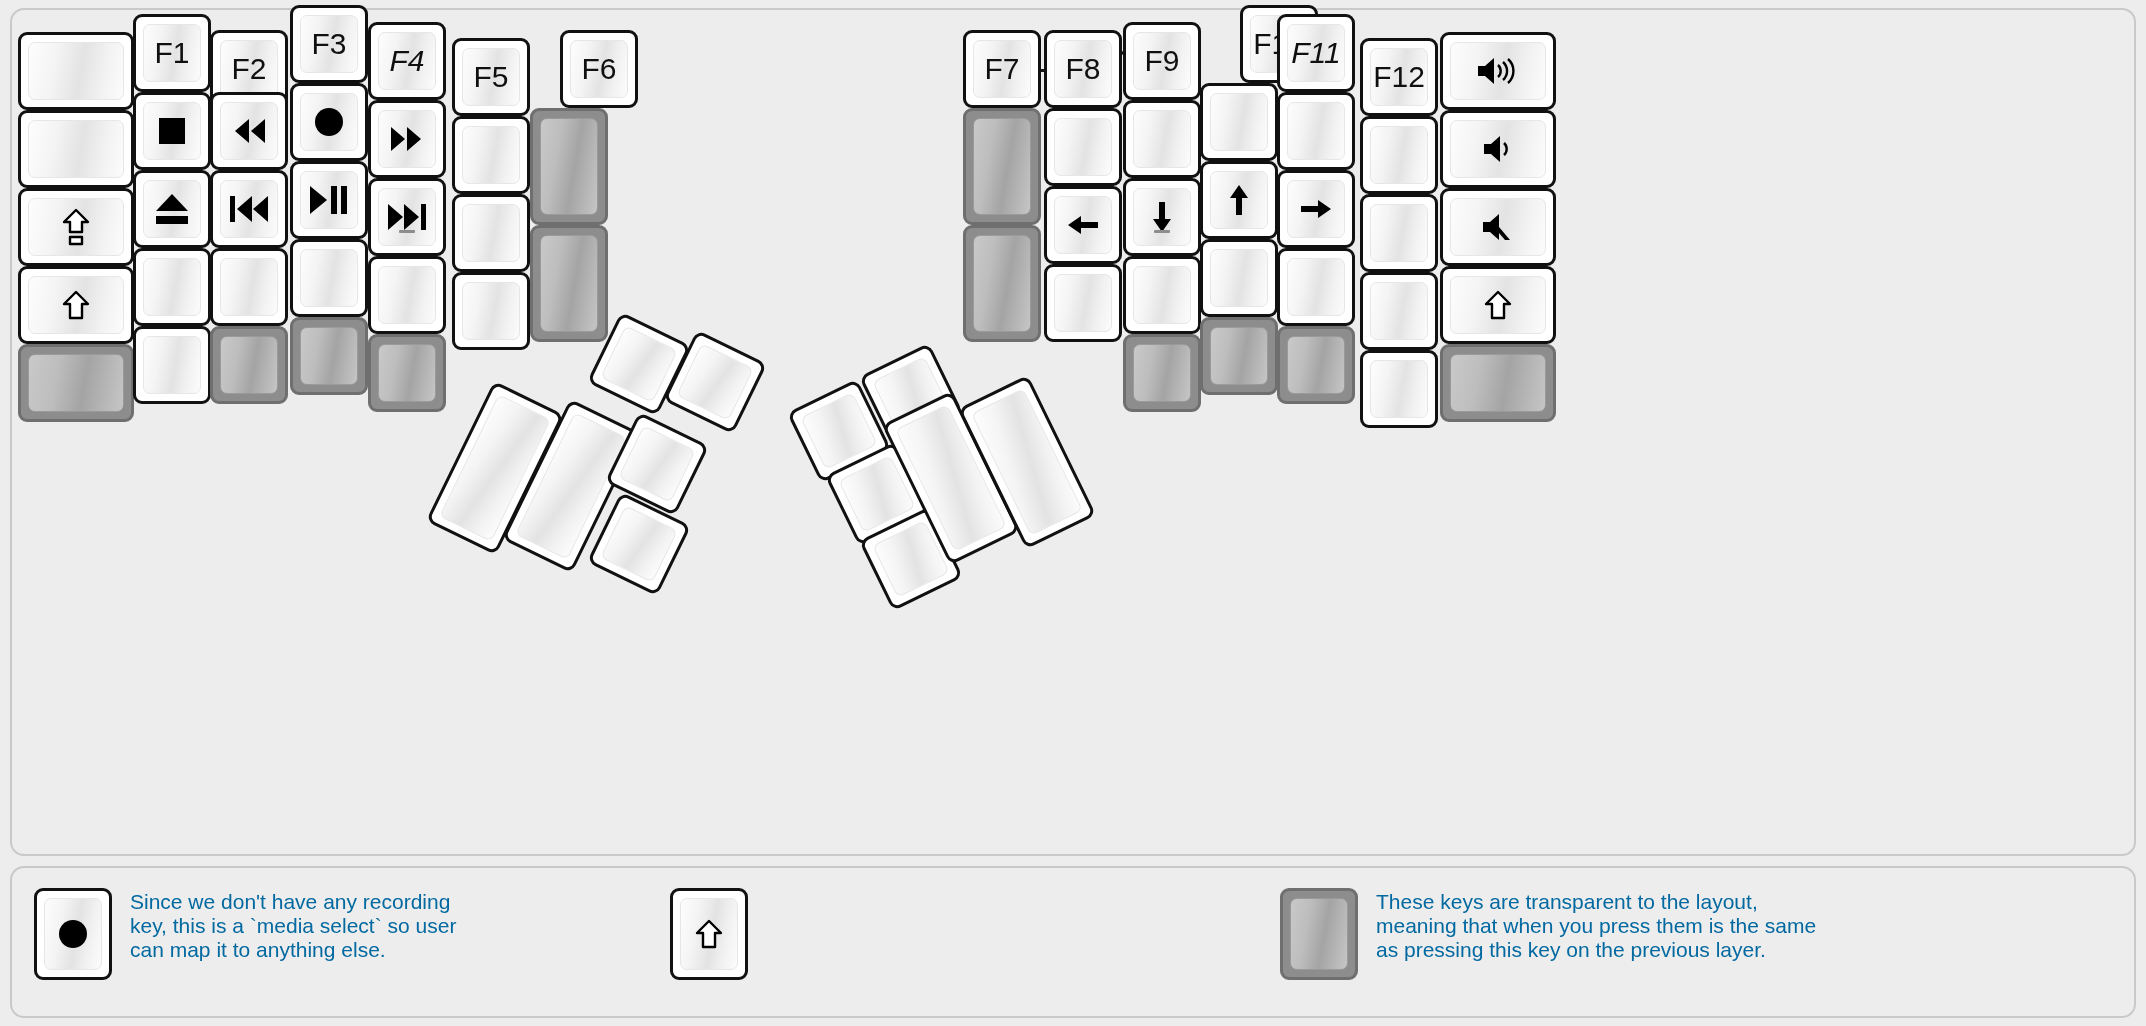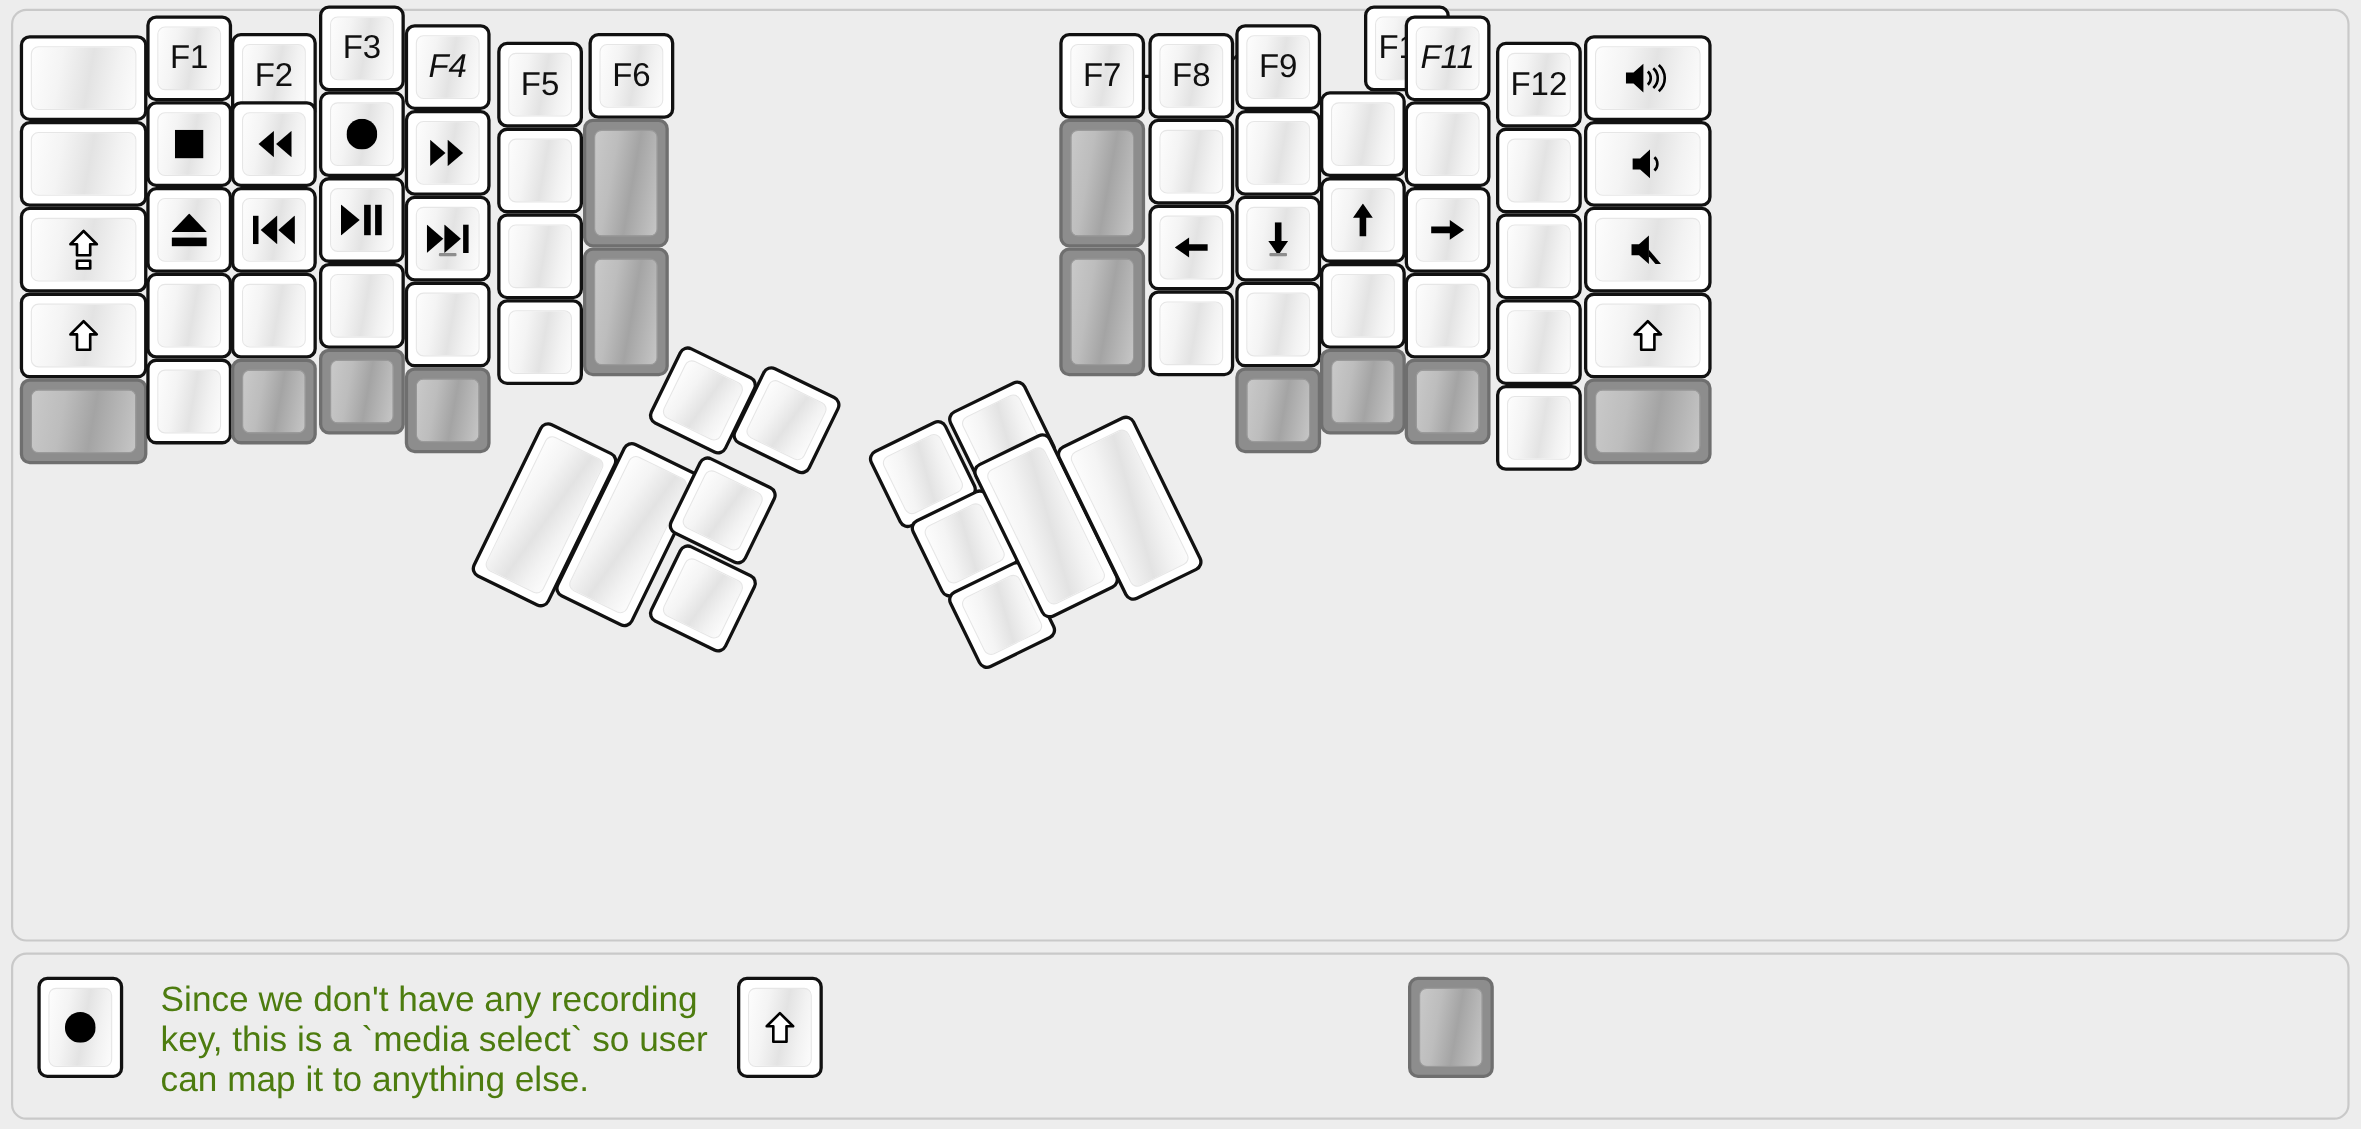--- a/index.html
+++ b/index.html
@@ -91,23 +91,23 @@
     position:absolute;left:7px;right:7px;top:7px;bottom:7px;border-radius:7px;
     background:linear-gradient(100deg,#fdfdfd 0%,#f4f4f4 28%,#e3e3e3 55%,#f2f2f2 78%,#fcfcfc 100%);
     border:1px solid #e6e6e6;
     display:flex;align-items:center;justify-content:center;
   }
   .legend-key.trans > .cap{
     background:linear-gradient(100deg,#c9c9c9 0%,#bdbdbd 30%,#a4a4a4 58%,#b6b6b6 80%,#c6c6c6 100%);
     border:1px solid #9a9a9a;
   }
   .legend-text{
-    margin-left:34px;
-    font-size:32px;line-height:1.14;
-    color:#4d7c0f;
+    margin-left:18px;
+    font-size:21px;line-height:1.14;
+    color:#0369a1;
     white-space:pre-line;
     padding-top:2px;
   }
 </style>
 </head>
 <body>
 
 <div id="stage">
 
   <div class="panel" id="board-panel"></div>
@@ -276,21 +276,21 @@
       </div>
       <div class="key" style="left: 452px; top: 116px; width: 78px; height: 78px;">
         <div class="cap"></div>
       </div>
       <div class="key" style="left: 452px; top: 194px; width: 78px; height: 78px;">
         <div class="cap"></div>
       </div>
       <div class="key" style="left: 452px; top: 272px; width: 78px; height: 78px;">
         <div class="cap"></div>
       </div>
-      <div class="key" style="left: 535px; top: 30px; width: 78px; height: 78px;">
+      <div class="key" style="left: 560px; top: 30px; width: 78px; height: 78px;">
         <div class="cap">
           <span class="lbl">F6</span>
         </div>
       </div>
       <div class="key trans" style="left: 530px; top: 108px; width: 78px; height: 117px;">
         <div class="cap"></div>
       </div>
       <div class="key trans" style="left: 530px; top: 225px; width: 78px; height: 117px;">
         <div class="cap"></div>
       </div>
@@ -518,16 +518,19 @@
                 <polygon points="14,2 26,14 20,14 20,28 8,28 8,14 2,14"></polygon>
               </svg>
             </span>
           </div>
         </div>
       </div>
       <div class="legend-item" style="left: 1280px; top: 888px; position: absolute;">
         <div class="legend-key trans">
           <div class="cap"></div>
         </div>
+        <div class="legend-text">These keys are transparent to the layout,
+meaning that when you press them is the same
+as pressing this key on the previous layer.</div>
       </div>
     </div>
 
 </div>
 
 </body></html>

